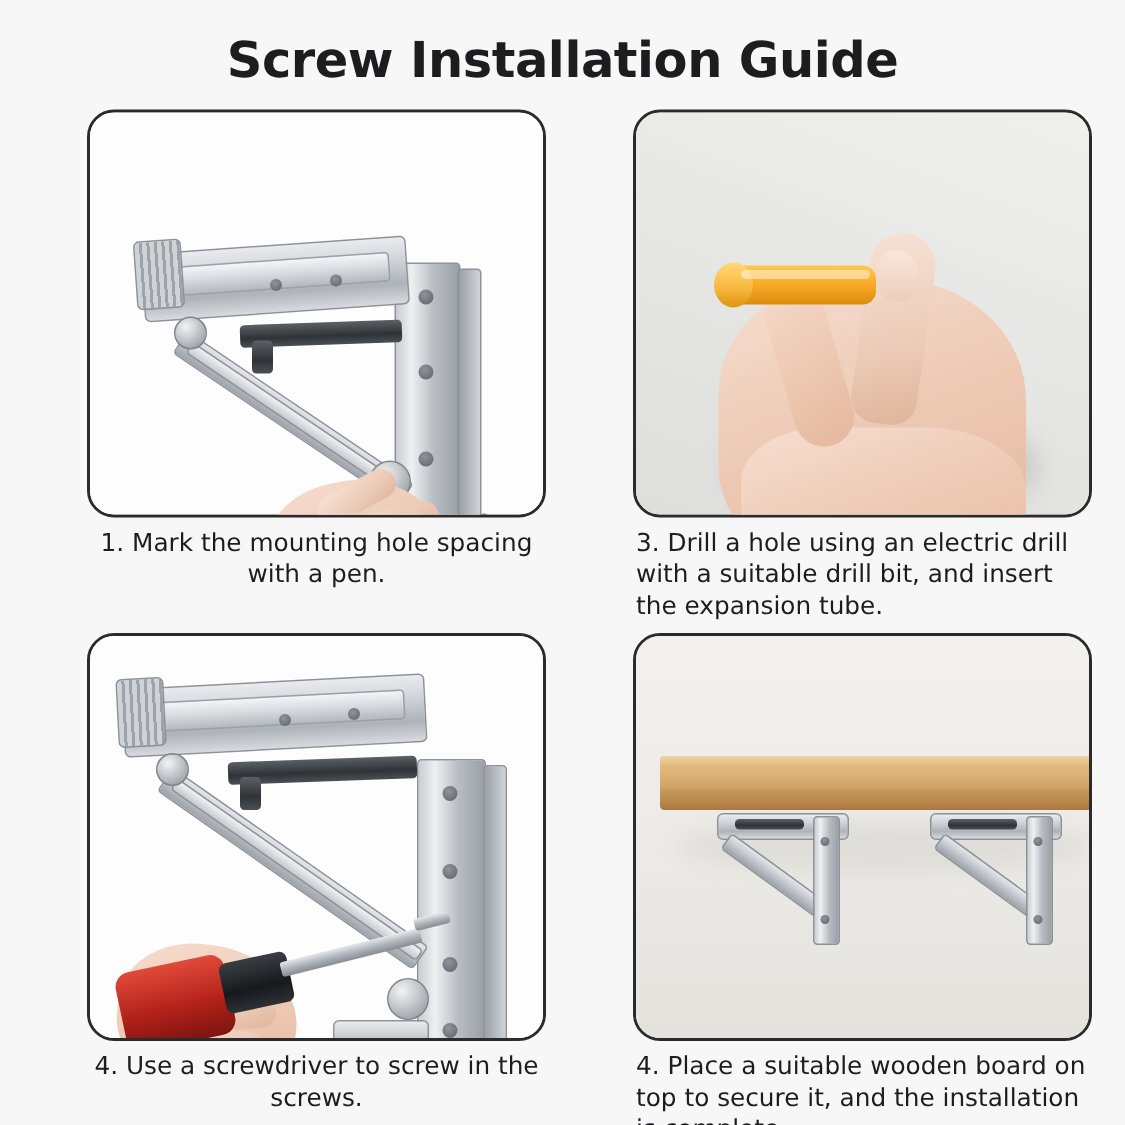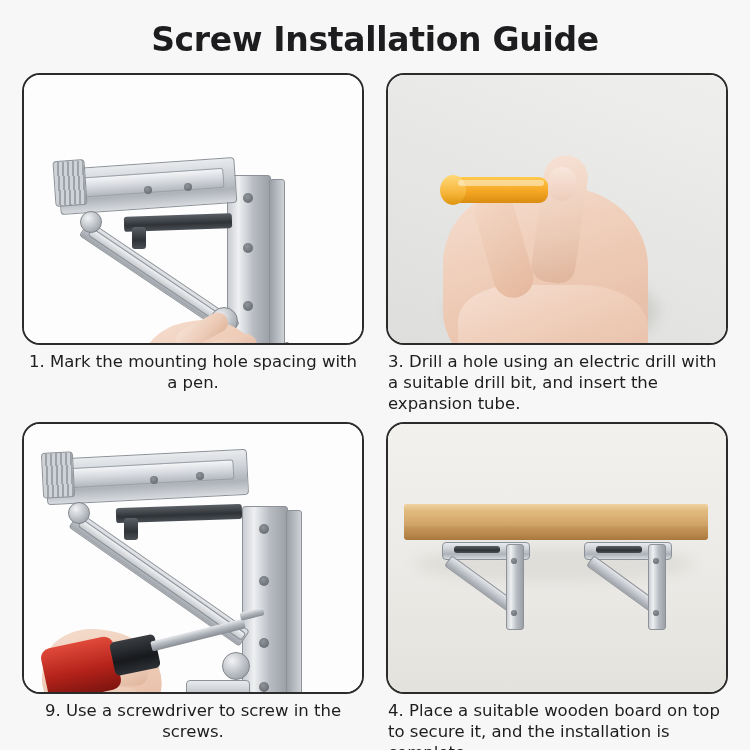--- a/index.html
+++ b/index.html
@@ -33,20 +33,21 @@
   .grid {
     display: grid;
     grid-template-columns: 1fr 1fr;
     grid-template-rows: auto auto;
     column-gap: 22px;
     row-gap: 8px;
   }
   .cell {
     display: flex;
     flex-direction: column;
+    margin-left: 36px;
   }
   .photo {
     position: relative;
     border: 2px solid #2b2b2b;
     border-radius: 18px;
     overflow: hidden;
     height: 268px;
     background: #ffffff;
   }
   .caption {
@@ -286,21 +287,21 @@
           <div class="finger" style="left:40px; top:218px; width:86px; height:22px; transform:rotate(-4deg);"></div>
           <div class="finger" style="left:36px; top:240px; width:88px; height:22px; transform:rotate(-1deg);"></div>
           <div class="finger" style="left:32px; top:262px; width:84px; height:22px; transform:rotate(3deg);"></div>
 
           <div class="sd-handle" style="left:20px; top:218px; width:74px; height:54px; transform:rotate(-12deg);"></div>
           <div class="sd-black" style="left:88px; top:214px; width:46px; height:34px; transform:rotate(-12deg);"></div>
           <div class="sd-shaft" style="left:126px; top:206px; width:96px; height:10px; transform:rotate(-14deg);"></div>
           <div class="sd-shaft" style="left:216px; top:186px; width:24px; height:8px; transform:rotate(-14deg);"></div>
         </div>
       </div>
-      <div class="caption cap-center">9. Use a screwdriver to screw in the screws.</div>
+      <div class="caption cap-center">4. Use a screwdriver to screw in the screws.</div>
     </div>
 
     <div class="cell">
       <div class="photo">
         <div class="scene-wall4">
           <div class="shadow-soft" style="left:26px; top:122px; width:280px; height:36px; opacity:.55;"></div>
 
           <div class="board-top" style="left:16px; top:80px; width:304px; height:22px;"></div>
           <div class="board-edge" style="left:16px; top:102px; width:304px; height:14px;"></div>
           <div style="position:absolute; left:16px; top:80px; width:304px; height:6px; background:linear-gradient(180deg,#f0d4a3,#e3bd83); border-radius:3px 3px 0 0;"></div>

